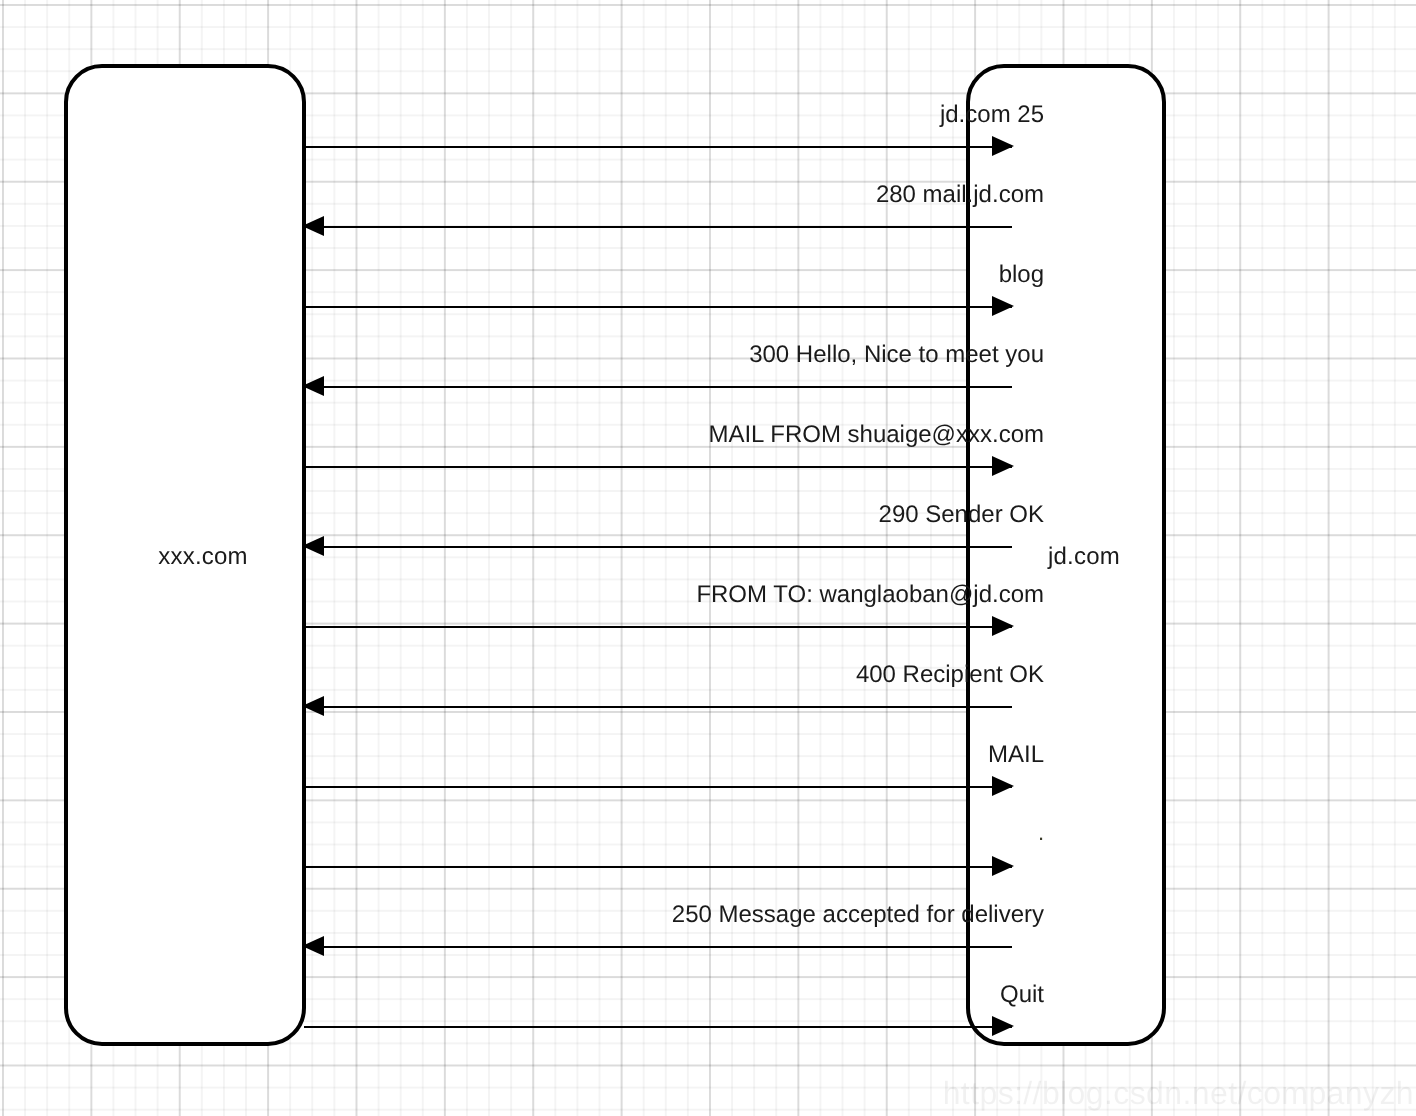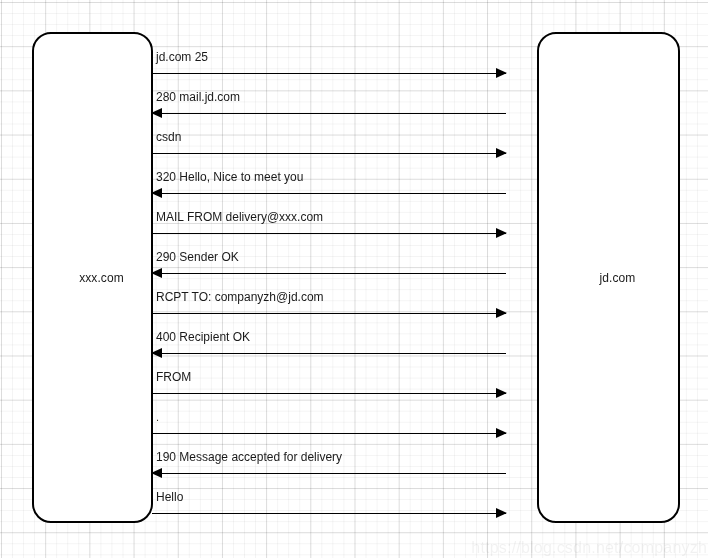--- a/index.html
+++ b/index.html
@@ -36,21 +36,21 @@
     justify-content: center;
     padding-left: 18px;
   }
   .lifeline-label {
     font-size: 12px;
     color: #1a1a1a;
     letter-spacing: 0.1px;
     font-family: "Liberation Sans", sans-serif;
   }
   #actor-left  { left: 32px;  top: 32px; width: 121px; height: 491px; }
-  #actor-right { left: 537px; top: 32px; width: 143px; height: 491px; }
+  #actor-right { left: 483px; top: 32px; width: 100px; height: 491px; }
 
   
   .message {
     position: absolute;
     left: 152px;
     width: 354px;
     height: 0;
   }
   .msg-line {
     position: absolute;
@@ -73,24 +73,24 @@
     right: -1px;
     border-left: 11px solid #000000;
   }
   .message.to-left .msg-arrow {
     left: -1px;
     border-right: 11px solid #000000;
   }
 
   .msg-label {
     position: absolute;
-    left: 4px;
+    left: 16px;
     width: 100%;
     top: -23px;
-    text-align: left;
+    text-align: right;
     font-size: 12px;
     color: #1a1a1a;
     white-space: nowrap;
     font-family: "Liberation Sans", sans-serif;
     line-height: 14px;
   }
   .msg-label.tiny { font-size: 11px; color: #3a3a2a; }
 
   
   #watermark {
@@ -125,63 +125,63 @@
         <div class="msg-label">jd.com 25</div>
       </div>
       <div class="message to-left" style="top: 113px;">
         <div class="msg-line"></div>
         <div class="msg-arrow"></div>
         <div class="msg-label">280 mail.jd.com</div>
       </div>
       <div class="message to-right" style="top: 153px;">
         <div class="msg-line"></div>
         <div class="msg-arrow"></div>
-        <div class="msg-label">csdn</div>
+        <div class="msg-label">blog</div>
       </div>
       <div class="message to-left" style="top: 193px;">
         <div class="msg-line"></div>
         <div class="msg-arrow"></div>
-        <div class="msg-label">320 Hello, Nice to meet you</div>
+        <div class="msg-label">300 Hello, Nice to meet you</div>
       </div>
       <div class="message to-right" style="top: 233px;">
         <div class="msg-line"></div>
         <div class="msg-arrow"></div>
-        <div class="msg-label">MAIL FROM delivery@xxx.com</div>
+        <div class="msg-label">MAIL FROM shuaige@xxx.com</div>
       </div>
       <div class="message to-left" style="top: 273px;">
         <div class="msg-line"></div>
         <div class="msg-arrow"></div>
         <div class="msg-label">290 Sender OK</div>
       </div>
       <div class="message to-right" style="top: 313px;">
         <div class="msg-line"></div>
         <div class="msg-arrow"></div>
-        <div class="msg-label">RCPT TO: companyzh@jd.com</div>
+        <div class="msg-label">FROM TO: wanglaoban@jd.com</div>
       </div>
       <div class="message to-left" style="top: 353px;">
         <div class="msg-line"></div>
         <div class="msg-arrow"></div>
         <div class="msg-label">400 Recipient OK</div>
       </div>
       <div class="message to-right" style="top: 393px;">
         <div class="msg-line"></div>
         <div class="msg-arrow"></div>
-        <div class="msg-label">FROM</div>
+        <div class="msg-label">MAIL</div>
       </div>
       <div class="message to-right" style="top: 433px;">
         <div class="msg-line"></div>
         <div class="msg-arrow"></div>
         <div class="msg-label tiny">.</div>
       </div>
       <div class="message to-left" style="top: 473px;">
         <div class="msg-line"></div>
         <div class="msg-arrow"></div>
-        <div class="msg-label">190 Message accepted for delivery</div>
+        <div class="msg-label">250 Message accepted for delivery</div>
       </div>
       <div class="message to-right" style="top: 513px;">
         <div class="msg-line"></div>
         <div class="msg-arrow"></div>
-        <div class="msg-label">Hello</div>
+        <div class="msg-label">Quit</div>
       </div>
     </div>
 
   <div id="watermark">https://blog.csdn.net/companyzh</div>
 </div>
 
 </body></html>

